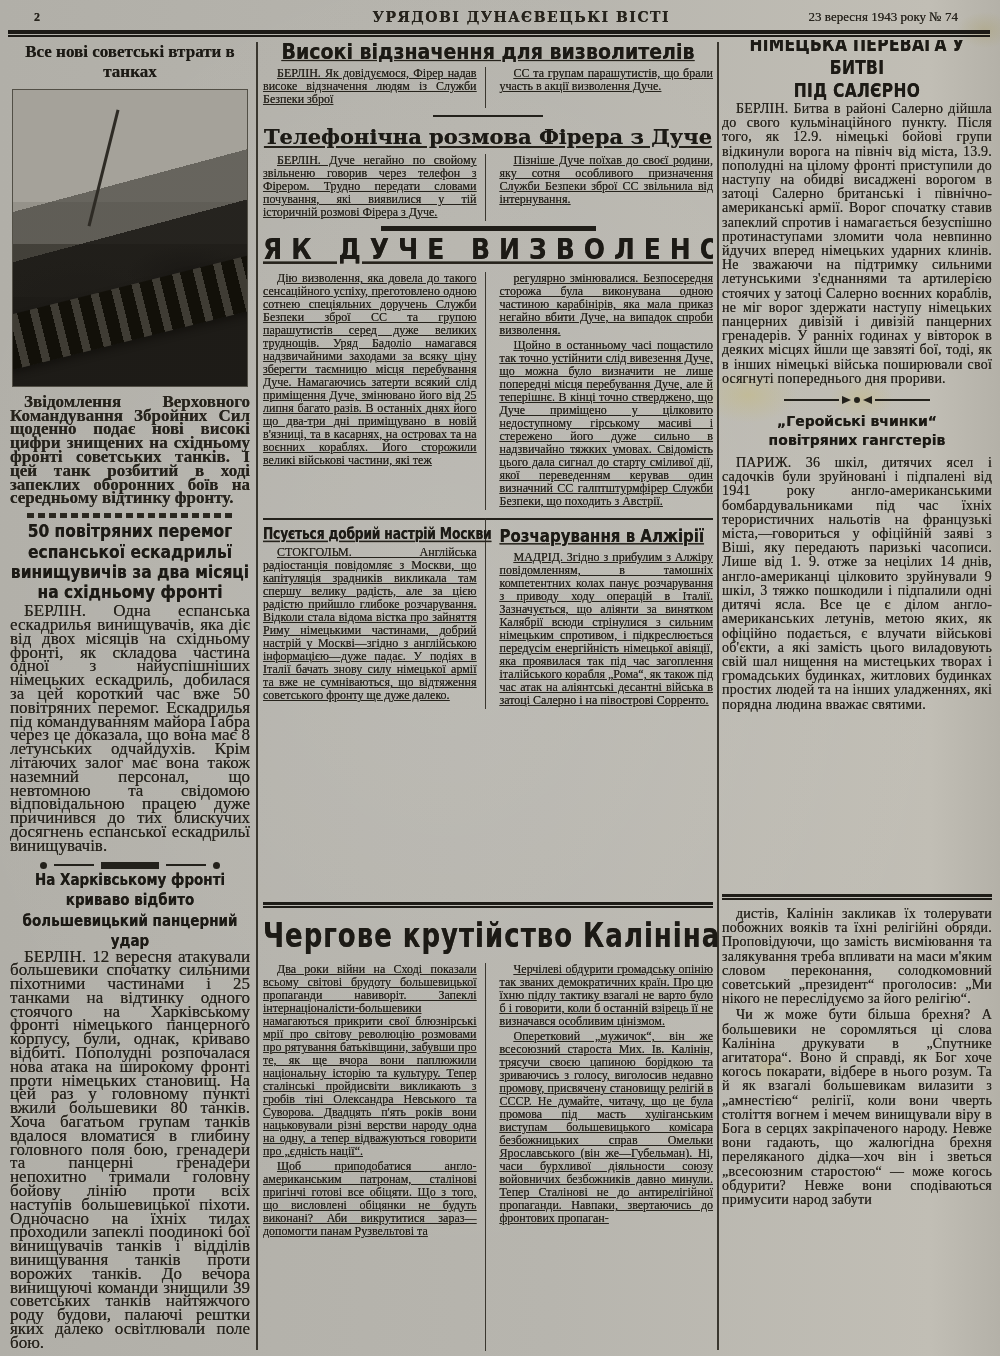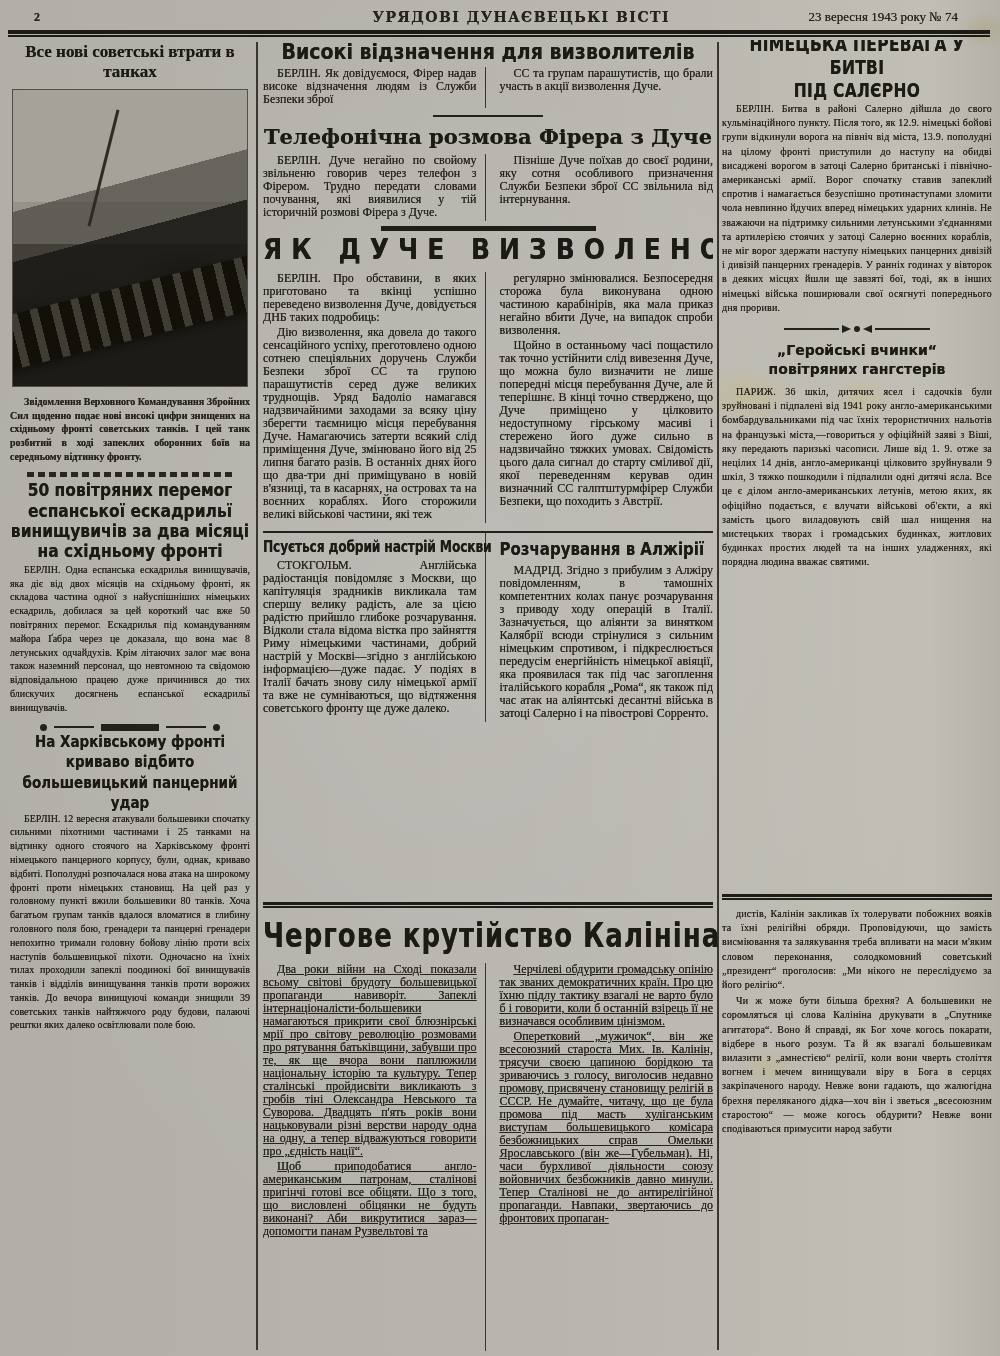--- a/index.html
+++ b/index.html
@@ -39,29 +39,29 @@
   .orn .line{width:40px;height:2px;background:#23211b;}
   .orn .bar{width:58px;height:7px;background:#23211b;}
   .arr{display:flex;align-items:center;justify-content:center;gap:3px;margin:10px 0 8px;}
   .arr .line{width:55px;height:2px;background:#23211b;}
   .arr .tri-r{width:0;height:0;border-left:9px solid #23211b;border-top:4px solid transparent;border-bottom:4px solid transparent;}
   .arr .tri-l{width:0;height:0;border-right:9px solid #23211b;border-top:4px solid transparent;border-bottom:4px solid transparent;}
   
   .col-left{position:absolute;left:10px;top:40px;width:240px;height:1312px;overflow:hidden;}
   .col-mid{position:absolute;left:263px;top:40px;width:450px;height:1312px;}
   .col-right{position:absolute;left:722px;top:40px;width:270px;height:1312px;}
-  .mid-top{height:862px;overflow:hidden;}
+  .mid-top{height:862px;overflow:hidden;text-decoration:underline;}
   .two{display:flex;}
   .two .tc{flex:1 1 0;min-width:0;}
   .two .tc:first-child{padding-right:8px;}
   .two .tc + .tc{border-left:1px solid #3a372f;padding-left:14px;}
   
-  .col-left .p{font-size:10px;line-height:13.8px;}
+  .col-left .p{font-size:17px;line-height:13.8px;}
   .col-mid .p{font-size:12px;line-height:13px;}
-  .col-right .p{font-size:10px;line-height:14.2px;letter-spacing:.2px;}
+  .col-right .p{font-size:14px;line-height:14.2px;letter-spacing:.2px;}
   
   .hl-tank{font-size:17px;font-weight:bold;line-height:1.2;margin:2px 0 6px;}
   .hl-span{font-size:15.5px;line-height:18px;font-weight:bold;transform:scaleY(1.12);margin:4px 0 6px;}
   .hl-khar{font-size:13.5px;line-height:17px;font-weight:bold;transform:scaleY(1.2);margin:2px 0 6px;}
   .hl-award{font-size:19px;font-weight:bold;transform:scaleY(1.12);margin:0 0 5px;}
   .hl-phone{font-size:21px;font-weight:bold;font-family:"DejaVu Serif",serif;margin:2px 0 5px;}
   .hl-duce{font-size:25px;font-weight:bold;letter-spacing:9px;transform:scaleY(1.15);margin:3px 0 8px;white-space:nowrap;}
   .hl-mosc{font-size:12.3px;font-weight:bold;letter-spacing:-.2px;transform:scaleY(1.35);margin:4px 0 5px;white-space:nowrap;}
   .hl-alg{font-size:15px;font-weight:bold;transform:scaleY(1.2);margin:4px 0 6px;}
   .hl-sal{font-size:15.5px;line-height:19px;font-weight:bold;transform:scaleY(1.2);margin:0 0 5px;letter-spacing:.3px;}
@@ -155,21 +155,20 @@
             </div>
         </div>
       </article>
 
       <div class="tbar"></div>
 
       <article>
         <h1 class="hl-duce center sans">ЯК ДУЧЕ ВИЗВОЛЕНО</h1>
         <div class="two" style="max-height:360px;overflow:hidden;">
           <div class="tc p">
-              <p>БЕРЛІН. Про обставини, в яких приготовано та вкінці успішно переведено визволення Дуче, довідується ДНБ таких подробиць:</p>
               <p>Дію визволення, яка довела до такого сенсаційного успіху, преготовлено одною сотнею спеціяльних доручень Служби Безпеки зброї СС та групою парашутистів серед дуже великих труднощів. Уряд Бадоліо намагався надзвичайними заходами за всяку ціну зберегти таємницю місця перебування Дуче. Намагаючись затерти всякий слід приміщення Дуче, змінювано його від 25 липня багато разів. В останніх днях його що два-три дні приміщувано в новій в'язниці, та в касарнях, на островах та на воєнних кораблях. Його сторожили великі військові частини, які теж</p>
             </div>
           <div class="tc p">
               <p>регулярно змінювалися. Безпосередня сторожа була виконувана одною частиною карабінірів, яка мала приказ негайно вбити Дуче, на випадок спроби визволення.</p>
               <p>Щойно в останньому часі пощастило так точно устійнити слід вивезення Дуче, що можна було визначити не лише попередні місця перебування Дуче, але й теперішнє. В кінці точно стверджено, що Дуче приміщено у цілковито недоступному гірському масиві і стережено його дуже сильно в надзвичайно тяжких умовах. Свідомість цього дала сигнал до старту сміливої дії, якої переведенням керував один визначний СС галптштурмфірер Служби Безпеки, що походить з Австрії.</p>
             </div>
         </div>
       </article>
 
       <div class="two" style="margin-top:8px;">

